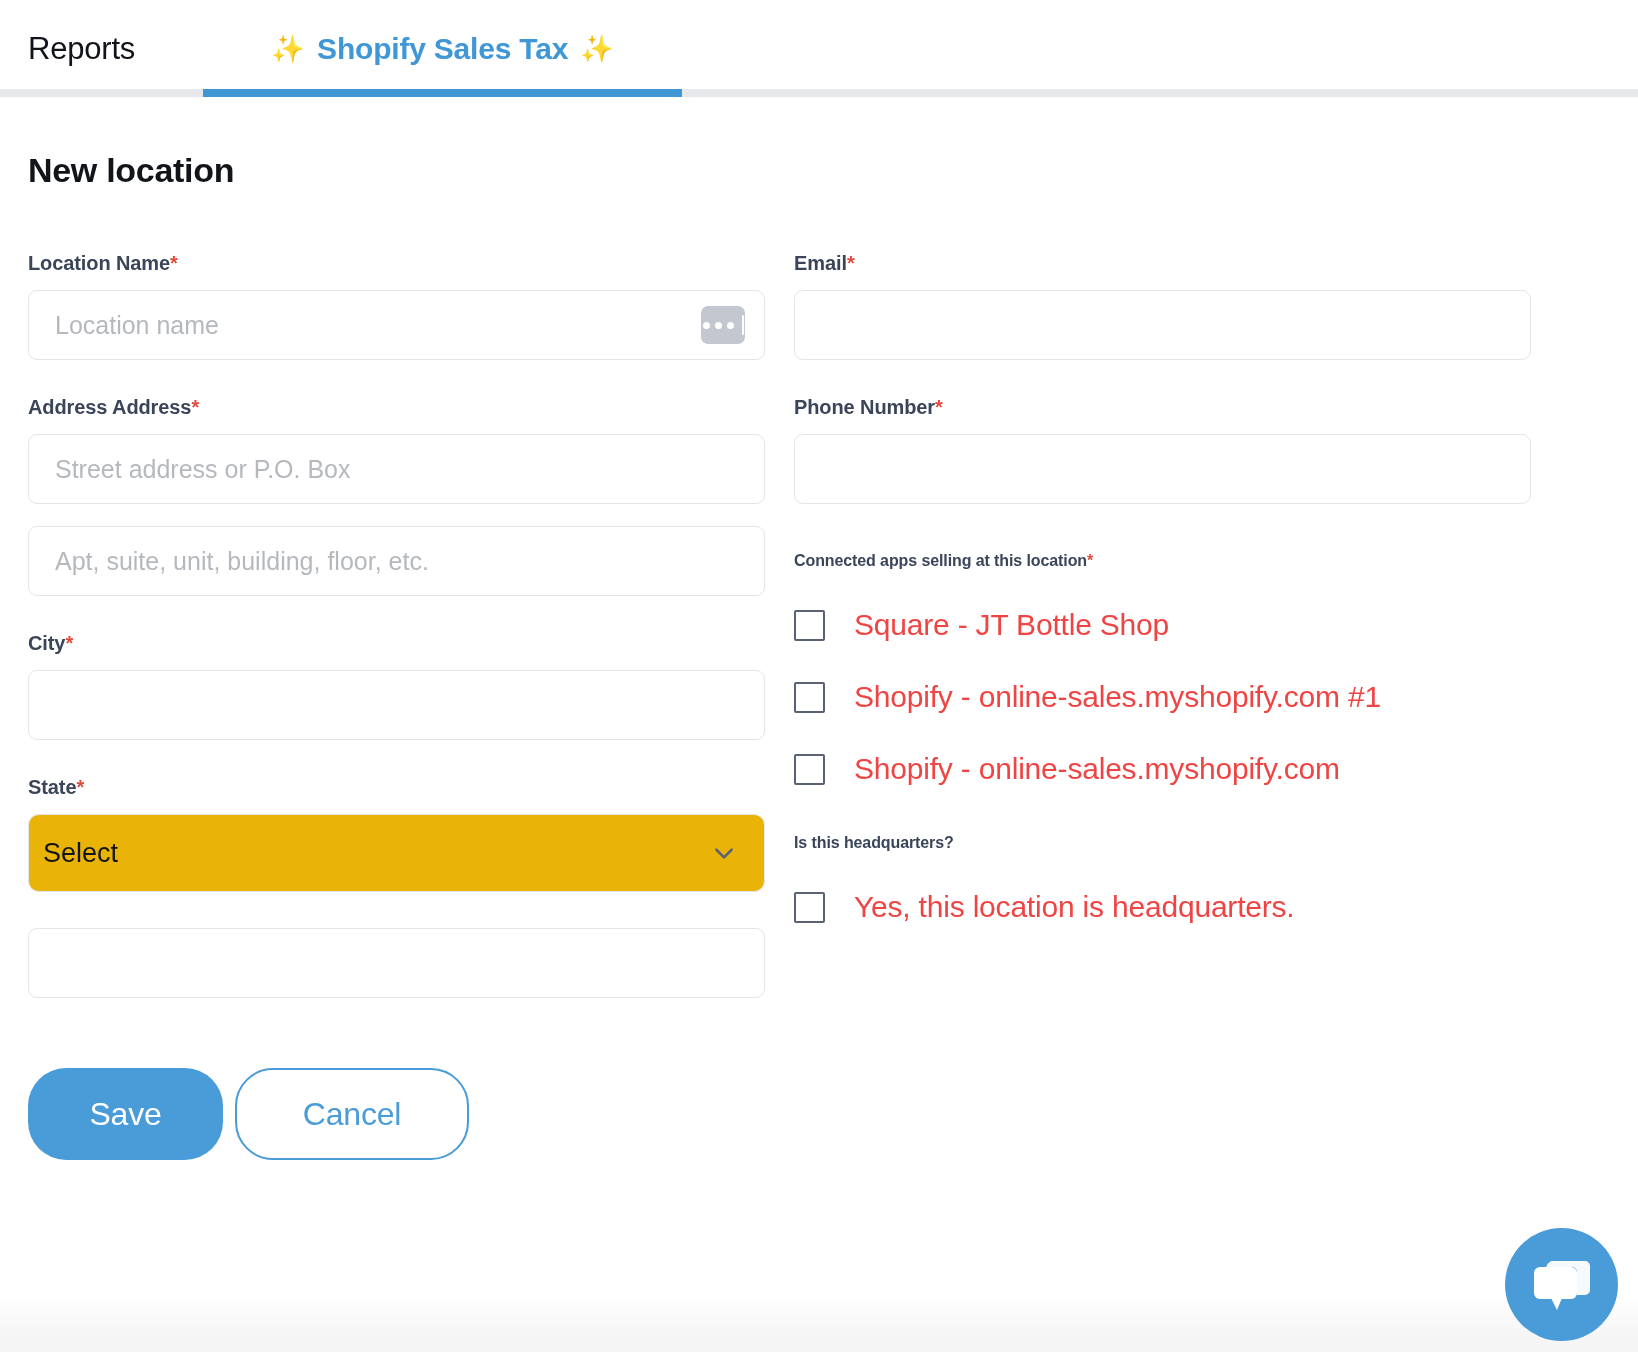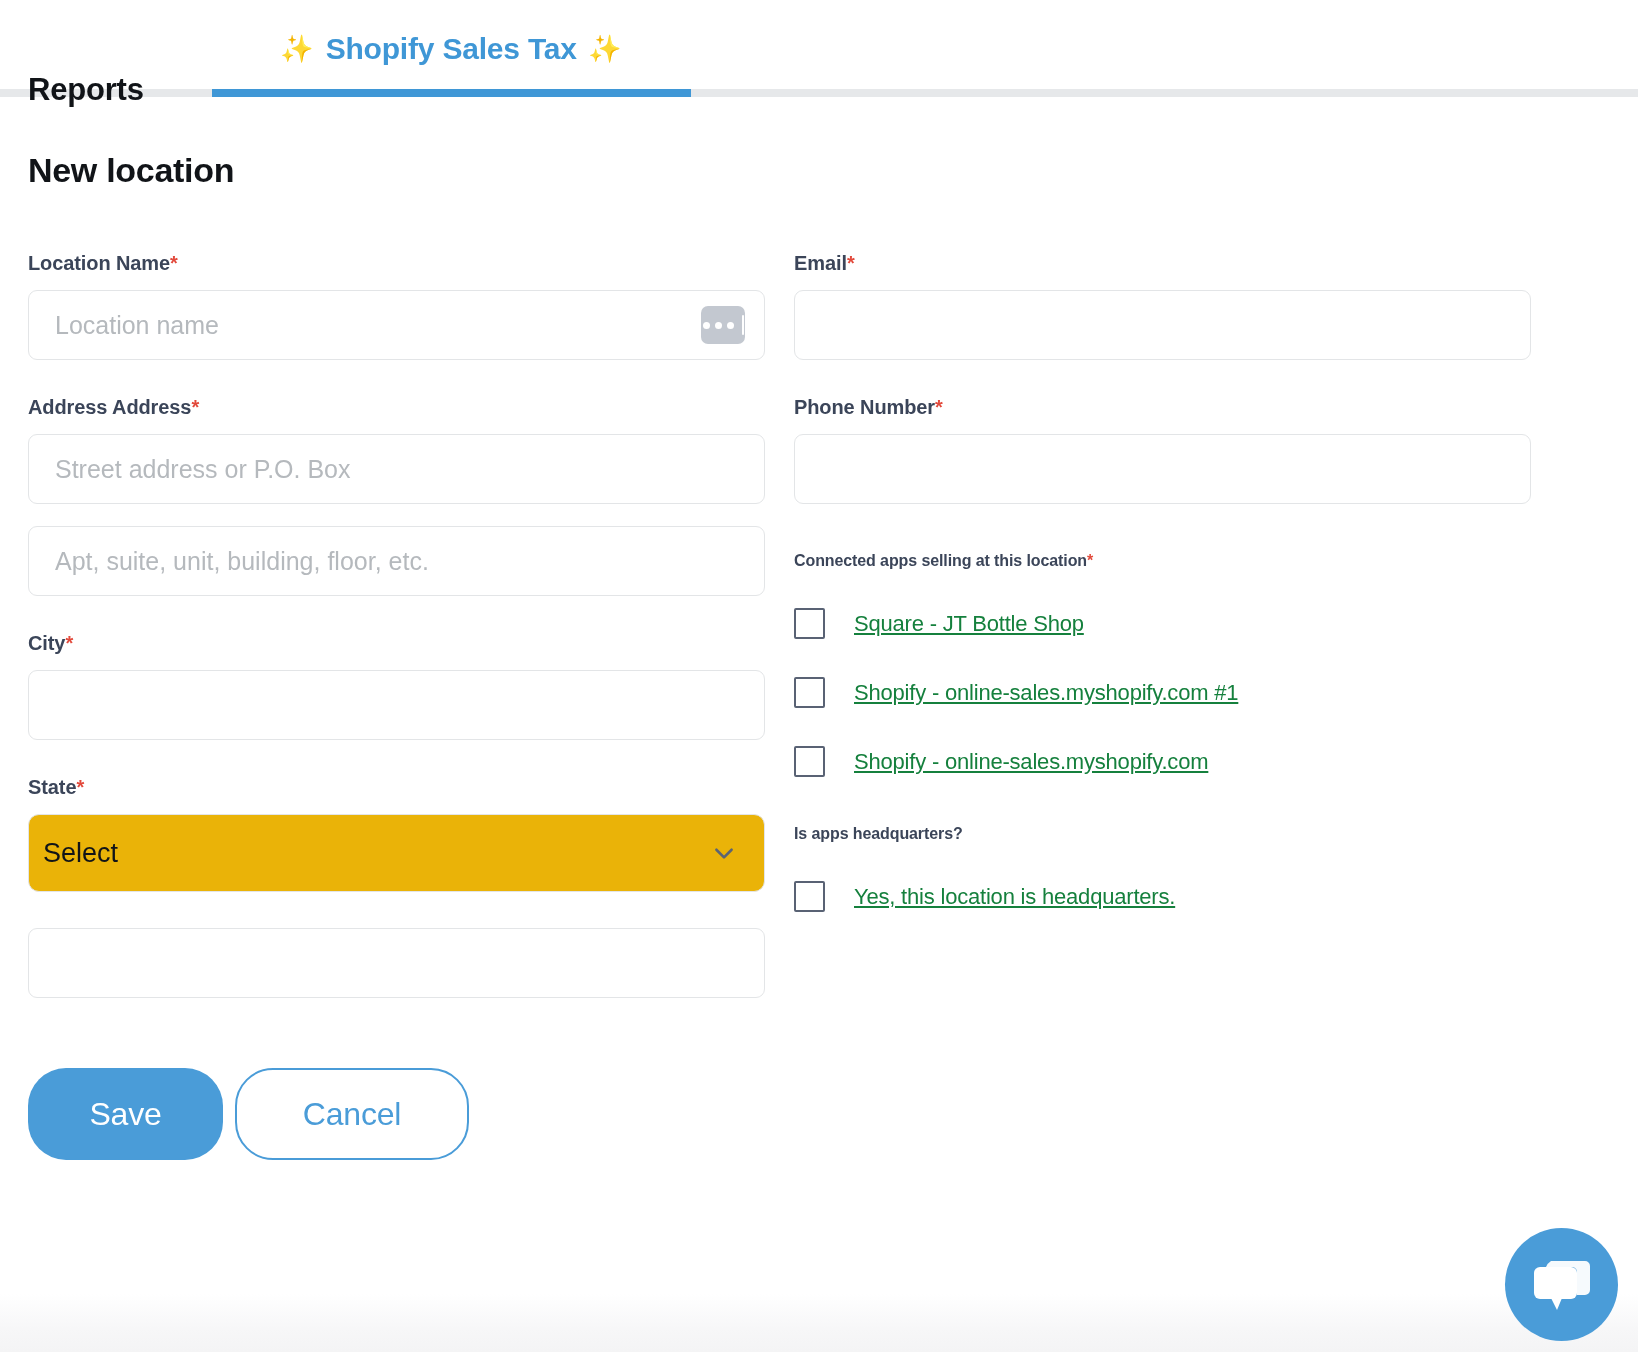--- a/index.html
+++ b/index.html
@@ -41,22 +41,21 @@
     position: relative;
     z-index: 2;
     cursor: pointer;
     white-space: nowrap;
   }
   .tab-reports {
     padding: 0 0 0 28px;
     font-size: 31px;
     letter-spacing: -0.2px;
     color: #111418;
-    font-weight: 700;
-    margin-top: 41px;
+    font-weight: 400;
   }
   .tab-active {
     margin-left: 68px;
     padding: 0 32px;
     width: 479px;
     justify-content: center;
     font-size: 30px;
     font-weight: 700;
     color: #3f97d6;
     letter-spacing: -0.2px;
@@ -187,25 +186,24 @@
   }
   .cb-box {
     width: 31px; height: 31px;
     border: 2px solid #596274;
     border-radius: 2px;
     background: #ffffff;
     flex: none;
     margin-right: 29px;
   }
   .cb-label {
-    font-size: 22px;
-    color: #15803d;
+    font-size: 30px;
+    color: #ef4444;
     letter-spacing: -0.2px;
     white-space: nowrap;
-    text-decoration: underline;
   }
 
   .section-label {
     font-size: 16px;
     font-weight: 700;
     color: #3b4559;
     letter-spacing: -0.1px;
     margin: 0;
   }
 
@@ -378,21 +376,21 @@
         </div>
         <div class="cb-row">
           <span class="cb-box"></span>
           <span class="cb-label">Shopify - online-sales.myshopify.com</span>
         </div>
       </div>
 
       <div class="gap-lg"></div>
 
       <div class="field">
-        <div class="section-label">Is apps headquarters?</div>
+        <div class="section-label">Is this headquarters?</div>
         <div class="cb-row">
           <span class="cb-box"></span>
           <span class="cb-label">Yes, this location is headquarters.</span>
         </div>
       </div>
 
     </div>
   </div>
 </div>
 

